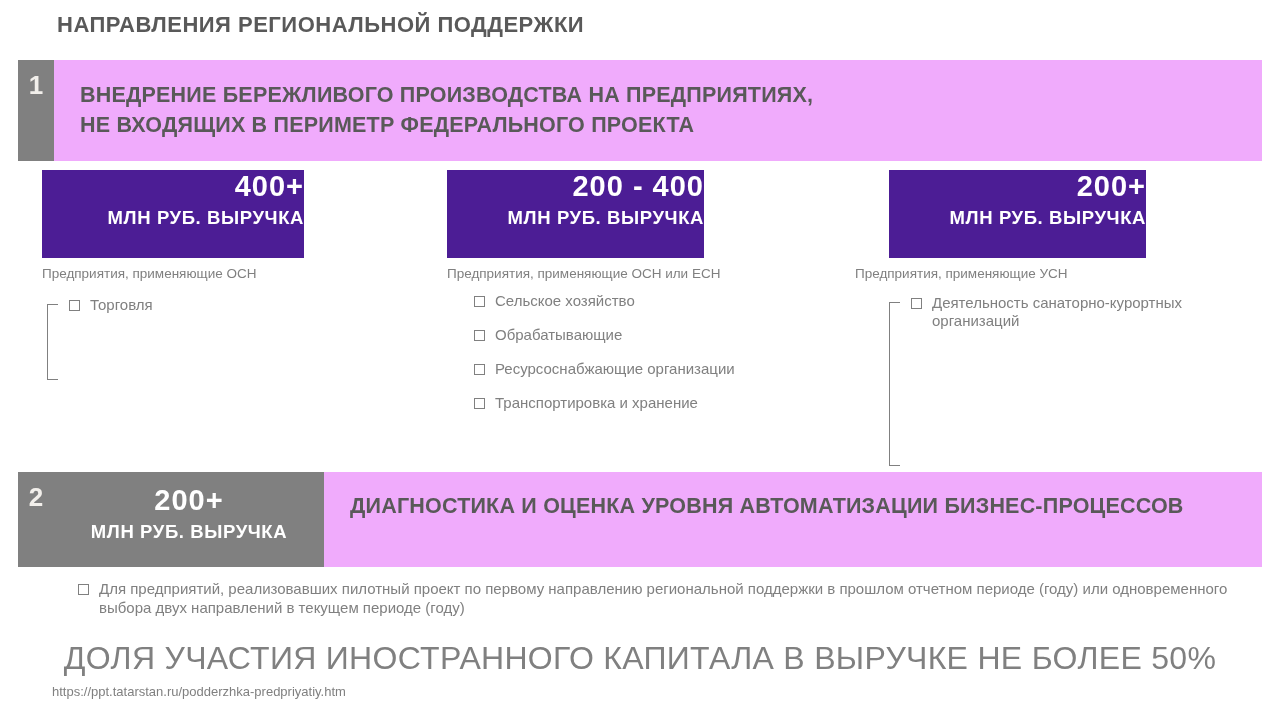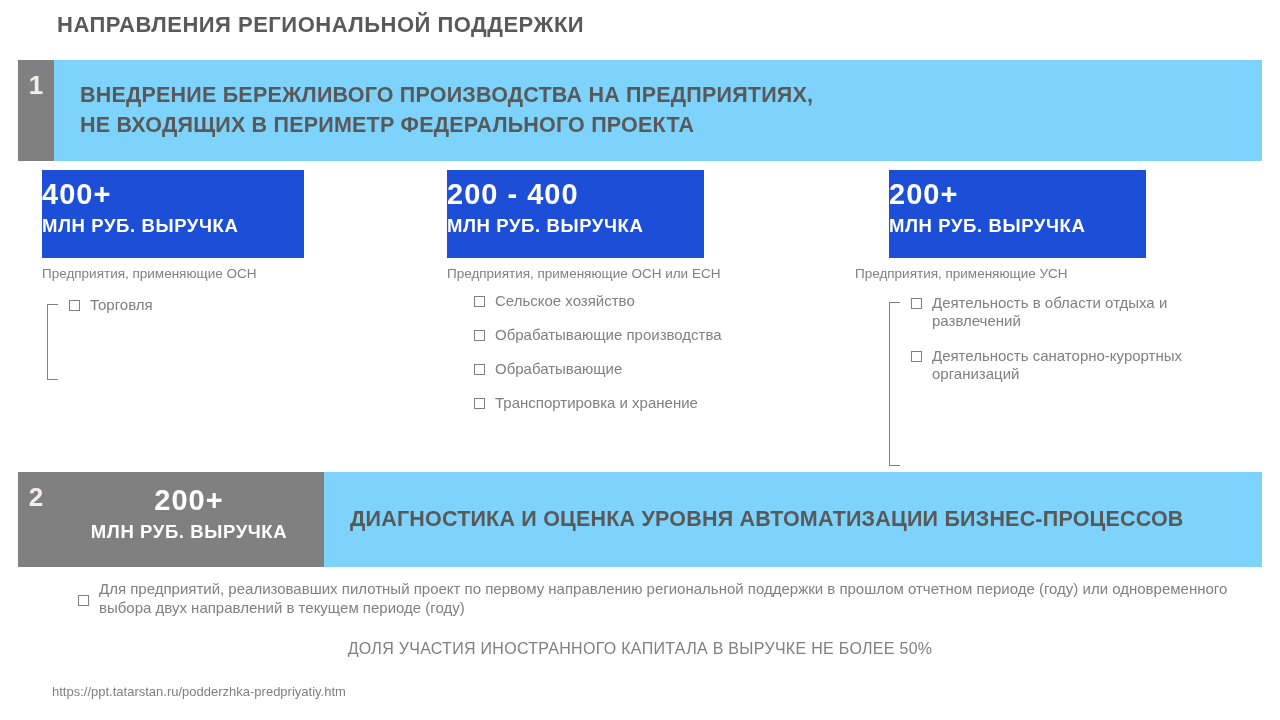--- a/index.html
+++ b/index.html
@@ -39,45 +39,44 @@
     color: #f2efeb;
     font-size: 26px;
     font-weight: bold;
     display: flex;
     align-items: flex-start;
     justify-content: center;
     padding-top: 10px;
     box-sizing: border-box;
   }
   .section-bar {
-    background: #7dd3fc;
+    background: #f0abfc;
     display: flex;
     align-items: center;
     padding-left: 26px;
     box-sizing: border-box;
   }
   .section-bar-text {
     font-size: 21.5px;
     font-weight: bold;
     color: #595959;
     line-height: 1.35;
     letter-spacing: 0.2px;
   }
 
   #banner1 { left: 18px; top: 60px; width: 1244px; height: 101px; }
   #banner1 .section-bar { width: 1208px; }
 
   
   .rev-box {
     position: absolute;
-    background: #1d4ed8;
+    background: #4c1d95;
     color: #ffffff;
-    text-align: left;
-    box-sizing: border-box;
-    padding-top: 8px;
+    text-align: right;
+    box-sizing: border-box;
   }
   .rev-amount {
     font-size: 29px;
     font-weight: bold;
     line-height: 1.15;
     letter-spacing: 1px;
   }
   .rev-label {
     font-size: 18.5px;
     font-weight: bold;
@@ -147,46 +146,46 @@
   #banner2 .sec2-rev {
     width: 270px;
     background: #808080;
     color: #ffffff;
     text-align: center;
     box-sizing: border-box;
     padding-top: 12px;
   }
   #banner2 .section-bar {
     width: 938px;
-    align-items: center;
-    padding-top: 0;
+    align-items: flex-start;
+    padding-top: 20px;
   }
 
   .note-row {
     position: absolute;
     left: 78px;
     top: 580px;
     width: 1160px;
     display: flex;
-    align-items: center;
+    align-items: flex-start;
   }
   .note-row .bullet-marker { margin-top: 4px; }
   .note-text {
     font-size: 15px;
     color: #808080;
     line-height: 1.25;
   }
 
   .foreign-capital {
     position: absolute;
     left: 0;
     top: 640px;
     width: 1280px;
     text-align: center;
-    font-size: 16px;
+    font-size: 32px;
     color: #808080;
     letter-spacing: 0.3px;
   }
 
   .footnote {
     position: absolute;
     left: 52px;
     top: 683px;
     font-size: 13px;
     color: #808080;
@@ -227,45 +226,41 @@
 </div>
 <div class="rev-caption" id="cap2">Предприятия, применяющие ОСН или ЕСН</div>
 <div class="bullet-group" id="grp2">
   <div class="bullets" style="margin-left:22px;">
     <div class="bullet-item">
       <span class="bullet-marker"></span>
       <span class="bullet-text">Сельское хозяйство</span>
     </div>
     <div class="bullet-item">
       <span class="bullet-marker"></span>
-      <span class="bullet-text">Обрабатывающие производства</span>
-    </div>
-    <div class="bullet-item">
-      <span class="bullet-marker"></span>
       <span class="bullet-text">Обрабатывающие</span>
+    </div>
+    <div class="bullet-item">
+      <span class="bullet-marker"></span>
+      <span class="bullet-text">Ресурсоснабжающие организации</span>
     </div>
     <div class="bullet-item">
       <span class="bullet-marker"></span>
       <span class="bullet-text">Транспортировка и хранение</span>
     </div>
   </div>
 </div>
 
 <div class="rev-box" id="rev3">
   <div class="rev-amount">200+</div>
   <div class="rev-label">МЛН РУБ. ВЫРУЧКА</div>
 </div>
 <div class="rev-caption" id="cap3">Предприятия, применяющие УСН</div>
 <div class="bullet-group" id="grp3">
   <div class="bracket"></div>
   <div class="bullets">
-    <div class="bullet-item">
-      <span class="bullet-marker"></span>
-      <span class="bullet-text">Деятельность в области отдыха и развлечений</span>
-    </div>
     <div class="bullet-item">
       <span class="bullet-marker"></span>
       <span class="bullet-text">Деятельность санаторно-курортных организаций</span>
     </div>
   </div>
 </div>
 
 <div class="section-banner" id="banner2">
   <div class="section-num">2</div>
   <div class="sec2-rev">

